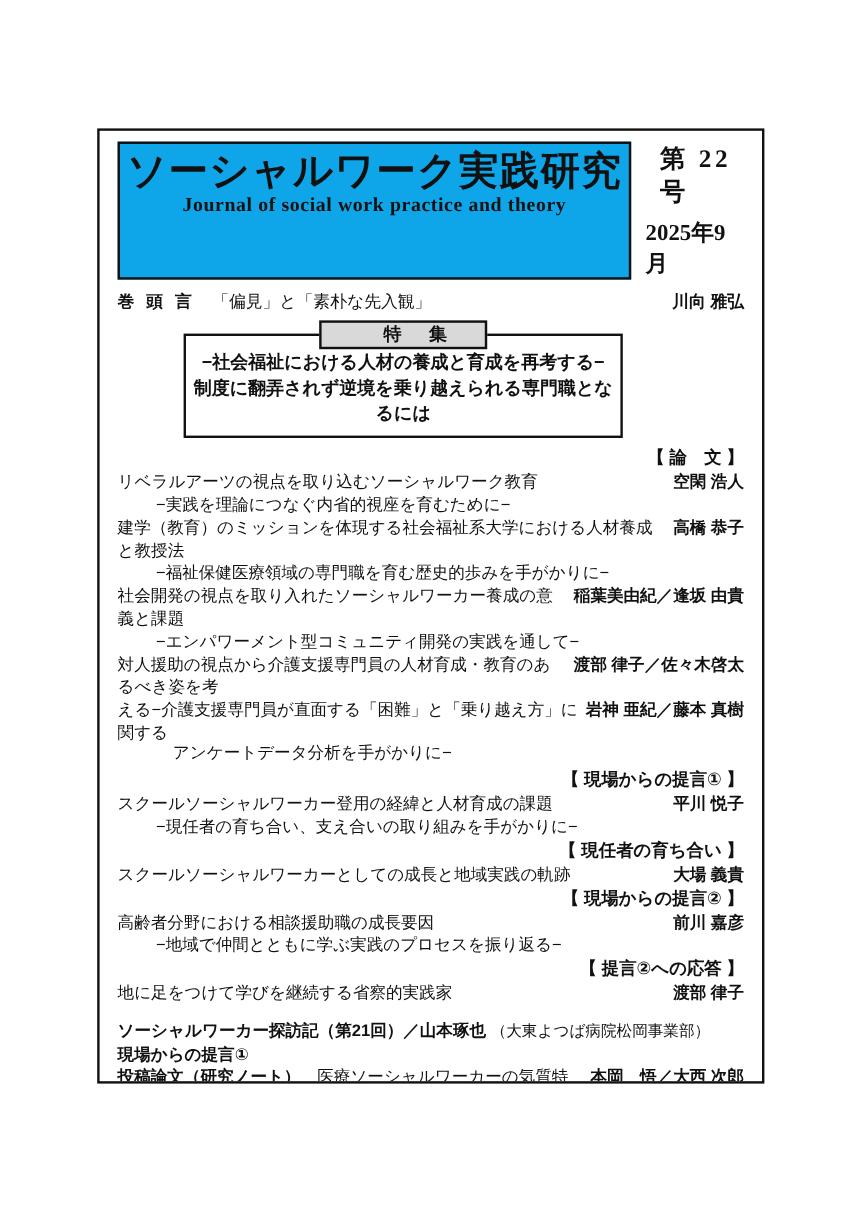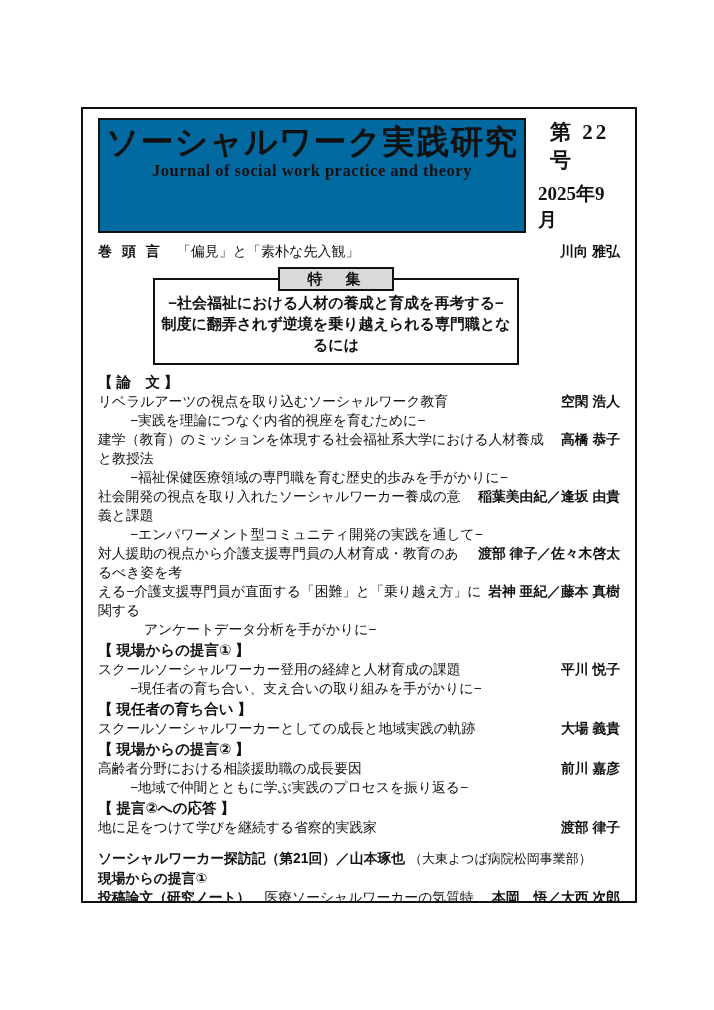--- a/index.html
+++ b/index.html
@@ -8,53 +8,53 @@
     font-family:"Liberation Sans","DejaVu Sans",sans-serif; color:#111;
   }
   .frame {
     position:absolute; left:81px; top:107px; width:556px; height:796px;
     border:2px solid #111; box-sizing:border-box; padding:9px 15px 6px; overflow:hidden;
     background:#fff;
   }
   
   .masthead { display:flex; align-items:stretch; }
   .title-box {
-    width:428px; box-sizing:border-box; border:2px solid #111; background:#0369a1;
+    width:428px; box-sizing:border-box; border:2px solid #111; background:#0ea5e9;
     text-align:center; padding:3px 2px 4px;
   }
   .jp-title { font-size:33px; font-weight:bold; letter-spacing:1px; line-height:1.15; }
   .en-title { font-family:"Liberation Serif","DejaVu Serif",serif; font-weight:bold; font-size:16.5px; letter-spacing:0.5px; }
   .issue { flex:1; padding-left:12px; font-family:"Liberation Serif","DejaVu Serif",serif; font-weight:bold; display:flex; flex-direction:column; justify-content:center; gap:7px; }
   .issue-no { font-size:21px; letter-spacing:3px;margin-left:12px; }
   .issue-date { font-size:19px; }
   
   .foreword { display:flex; margin-top:9px; font-size:14px; line-height:19px; }
   .fw-label { font-weight:bold; letter-spacing:3px; white-space:nowrap; }
   .fw-title { margin-left:14px; flex:1; }
   .fw-author { font-weight:bold; white-space:nowrap; }
   
   .feature-box {
     position:relative; margin:17px 0 0 55px; width:366px; box-sizing:border-box;
     border:2px solid #111; padding:12px 6px 8px; text-align:center;
   }
   .feature-tab {
     position:absolute; top:-13px; left:50%; transform:translateX(-50%);
     width:112px; border:2px solid #111; background:#d9d9d9;
-    font-weight:bold; font-size:15px; letter-spacing:4px; line-height:20px;
+    font-weight:bold; font-size:15px; letter-spacing:4px; line-height:20px;padding-left:24px;
   }
   .feature-line { font-weight:bold; font-size:15px; line-height:21px; }
   
-  .center-heading { text-align:left; font-weight:bold; font-size:14.5px; line-height:19px; margin-top:2px; }
+  .center-heading { text-align:right; font-weight:bold; font-size:14.5px; line-height:19px; margin-top:2px; }
   .mt8 { margin-top:8px; }
   .toc { font-size:13.8px; }
   .line { display:flex; line-height:19px; }
   .line .t { flex:1; }
   .line .a { font-weight:bold; white-space:nowrap; padding-left:6px; }
   .sub { line-height:19px; padding-left:32px; }
-  .sub3 { padding-left:46px; }
+  .sub3 { padding-left:46px;font-family:Liberation Mono, monospace; }
   
   .misc { margin-top:12px; font-size:13.8px; }
   .misc .line { line-height:19.5px; }
   .b { font-weight:bold; }
   .affil { font-size:13px; }
   .gap6 { display:inline-block; width:14px; }
 </style>
 </head>
 <body>
 

